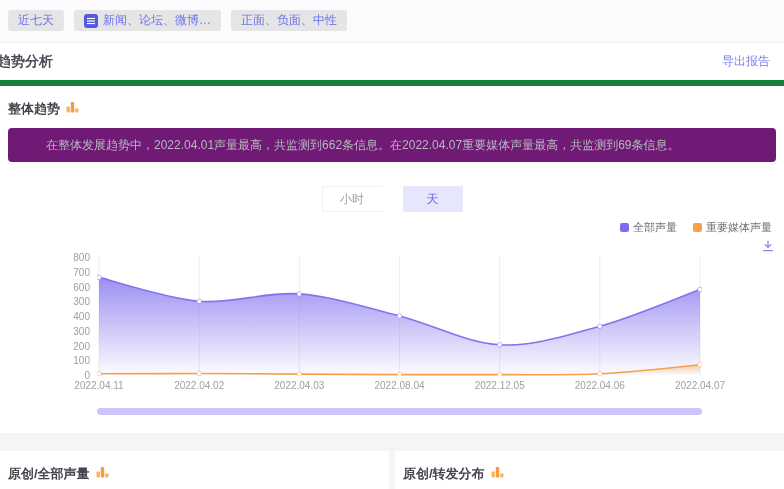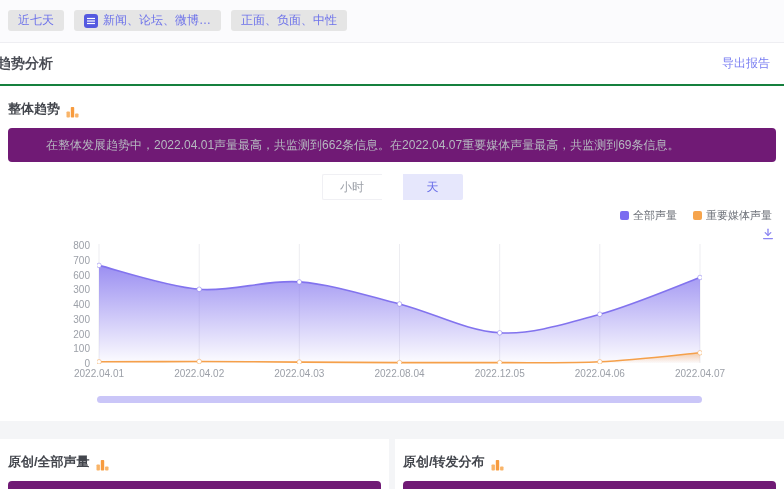--- a/index.html
+++ b/index.html
@@ -14,35 +14,35 @@
   .chip {
     display:inline-flex; align-items:center; gap:5px;
     background:#e5e5e5; color:#6d72ea; border-radius:3px;
     padding:3px 10px; font-size:12px; line-height:15px; cursor:pointer;
   }
   .chip-icon { width:14px; height:14px; border-radius:3px; background:#5459e0; display:inline-flex; align-items:center; justify-content:center; }
   
   .main-card { background:#fff; border-top:1px solid #eeeef2; padding-bottom:18px; }
   .card-header {
     height:43px; display:flex; align-items:center; justify-content:space-between;
-    border-bottom:2px solid #15803d; padding-right:14px;gap:32px;
+    border-bottom:6px solid #15803d; padding-right:14px;gap:32px;
   }
   .page-title { font-size:14px; font-weight:bold; color:#4a4d55; margin-left:-3px; }
   .export-link { color:#797ef2; font-size:12px; cursor:pointer; text-decoration:none; }
   .section-title {
-    display:flex; align-items:flex-end; gap:6px;
+    display:flex; align-items:flex-start; gap:6px;
     font-size:13px; font-weight:bold; color:#43464d;
     padding:14px 0 10px 8px;
   }
   .summary-box {
     margin:0 8px; background:#701a75; border-radius:4px;
     padding:8px 14px; color:#b6b9c0; font-size:12px; line-height:18px; text-indent:2em;
   }
   
-  .toggle-row { display:flex; justify-content:center; margin-top:12px;gap:21px; }
+  .toggle-row { display:flex; justify-content:center; margin-top:24px;gap:21px; }
   .toggle-btn {
     width:60px; height:26px; font-size:12px; display:flex; align-items:center; justify-content:center; cursor:pointer;
   }
   .toggle-btn.plain { background:#fff; color:#9ca0a8; border:1px solid #f0f0f4; border-right:none; border-radius:2px 0 0 2px; }
   .toggle-btn.active { background:#e6e7fc; color:#666be8; border-radius:0 2px 2px 0; }
   
   .legend-row { display:flex; justify-content:flex-end; gap:16px; padding-right:12px; margin-top:8px; }
   .legend-item { display:flex; align-items:center; gap:4px; font-size:11px; color:#6e727a; cursor:pointer; }
   .legend-swatch { width:9px; height:9px; border-radius:2px; display:inline-block; }
   .dl-row { text-align:right; padding-right:10px; margin-top:5px; height:13px; }
@@ -170,21 +170,21 @@
           <path d="M2,117.8C18.7,117.8,68.8,117.5,102.2,117.5C135.6,117.5,168.9,117.9,202.3,118.1C235.7,118.3,269.1,118.5,302.5,118.6C335.9,118.7,369.3,118.7,402.7,118.6C436.1,118.5,469.4,119.4,502.8,117.8C536.2,116.2,586.3,110.3,603,108.8" fill="none" stroke="#f5a04a" stroke-width="1.6"></path>
           <circle cx="2" cy="117.8" r="2.3" fill="#fff" stroke="#f5a04a" stroke-opacity="0.5" stroke-width="1"></circle>
           <circle cx="102.2" cy="117.5" r="2.3" fill="#fff" stroke="#f5a04a" stroke-opacity="0.5" stroke-width="1"></circle>
           <circle cx="202.3" cy="118.1" r="2.3" fill="#fff" stroke="#f5a04a" stroke-opacity="0.5" stroke-width="1"></circle>
           <circle cx="302.5" cy="118.6" r="2.3" fill="#fff" stroke="#f5a04a" stroke-opacity="0.5" stroke-width="1"></circle>
           <circle cx="402.7" cy="118.6" r="2.3" fill="#fff" stroke="#f5a04a" stroke-opacity="0.5" stroke-width="1"></circle>
           <circle cx="502.8" cy="117.8" r="2.3" fill="#fff" stroke="#f5a04a" stroke-opacity="0.5" stroke-width="1"></circle>
           <circle cx="603" cy="108.8" r="2.3" fill="#fff" stroke="#f5a04a" stroke-opacity="0.5" stroke-width="1"></circle>
         </svg>
       <div class="x-axis" id="x-axis">
-          <span style="left: 2px;">2022.04.01</span>
+          <span style="left: 2px;">2022.04.11</span>
           <span style="left: 102.2px;">2022.04.02</span>
           <span style="left: 202.3px;">2022.04.03</span>
           <span style="left: 302.5px;">2022.08.04</span>
           <span style="left: 402.7px;">2022.12.05</span>
           <span style="left: 502.8px;">2022.04.06</span>
           <span style="left: 603px;">2022.04.07</span>
         </div>
     </div>
   </div>
 

